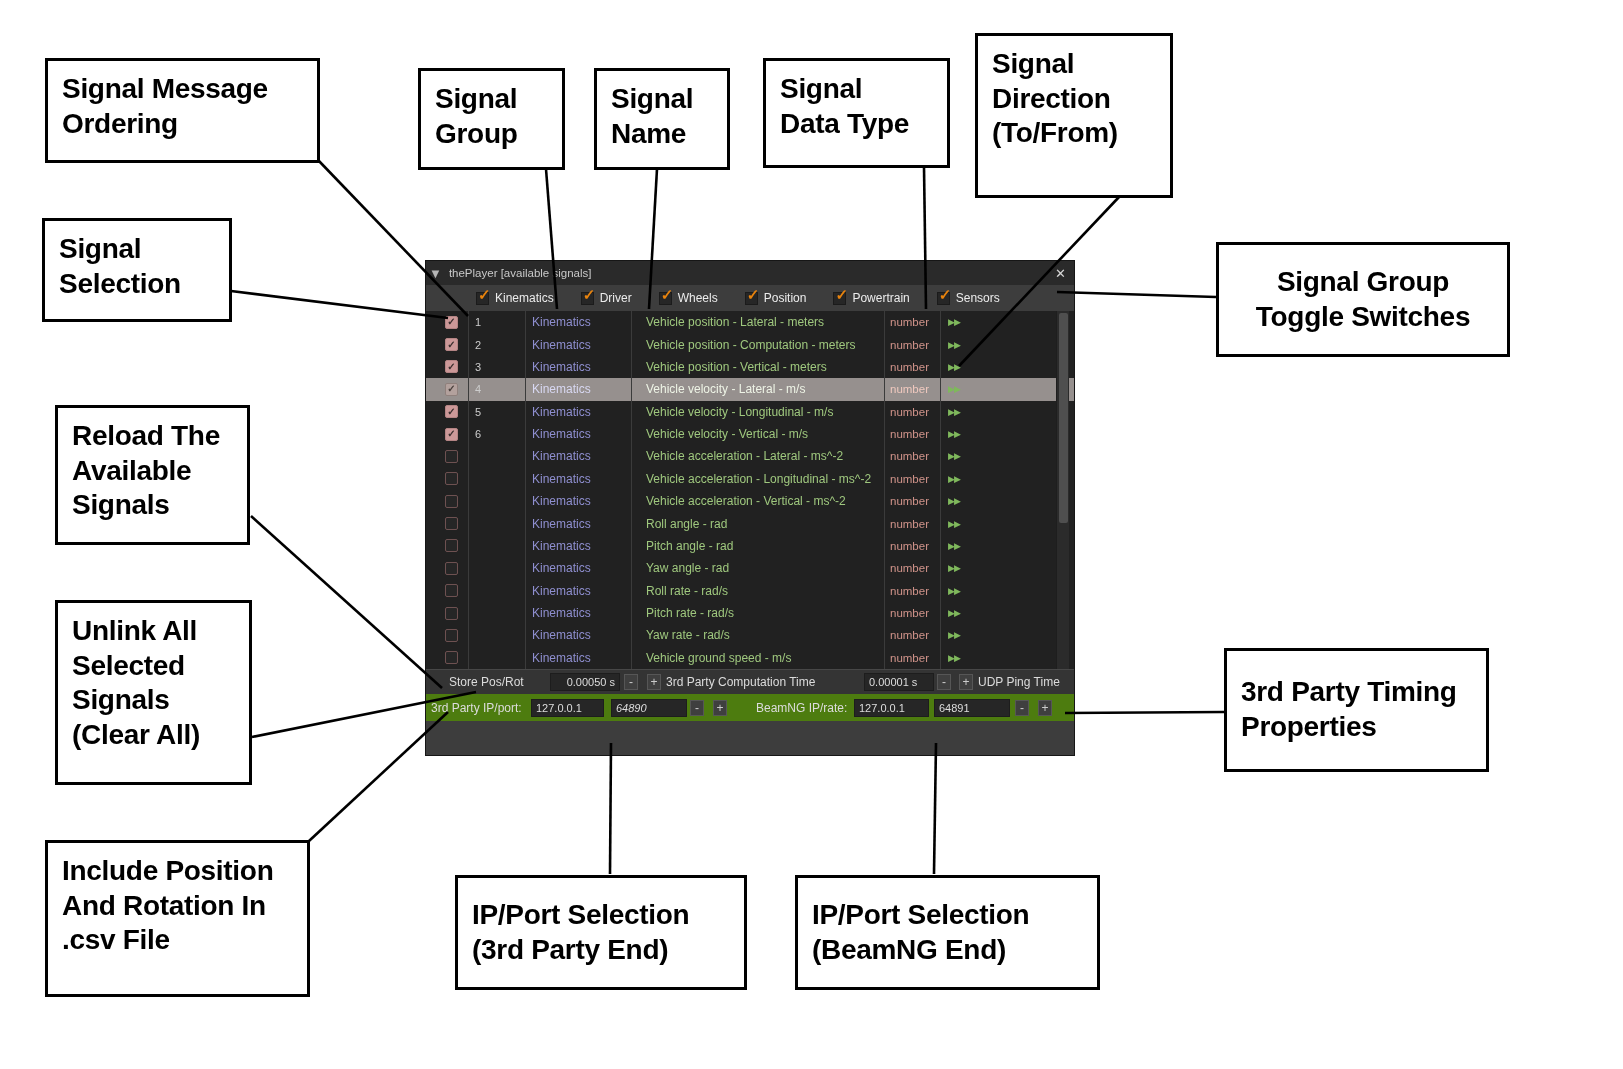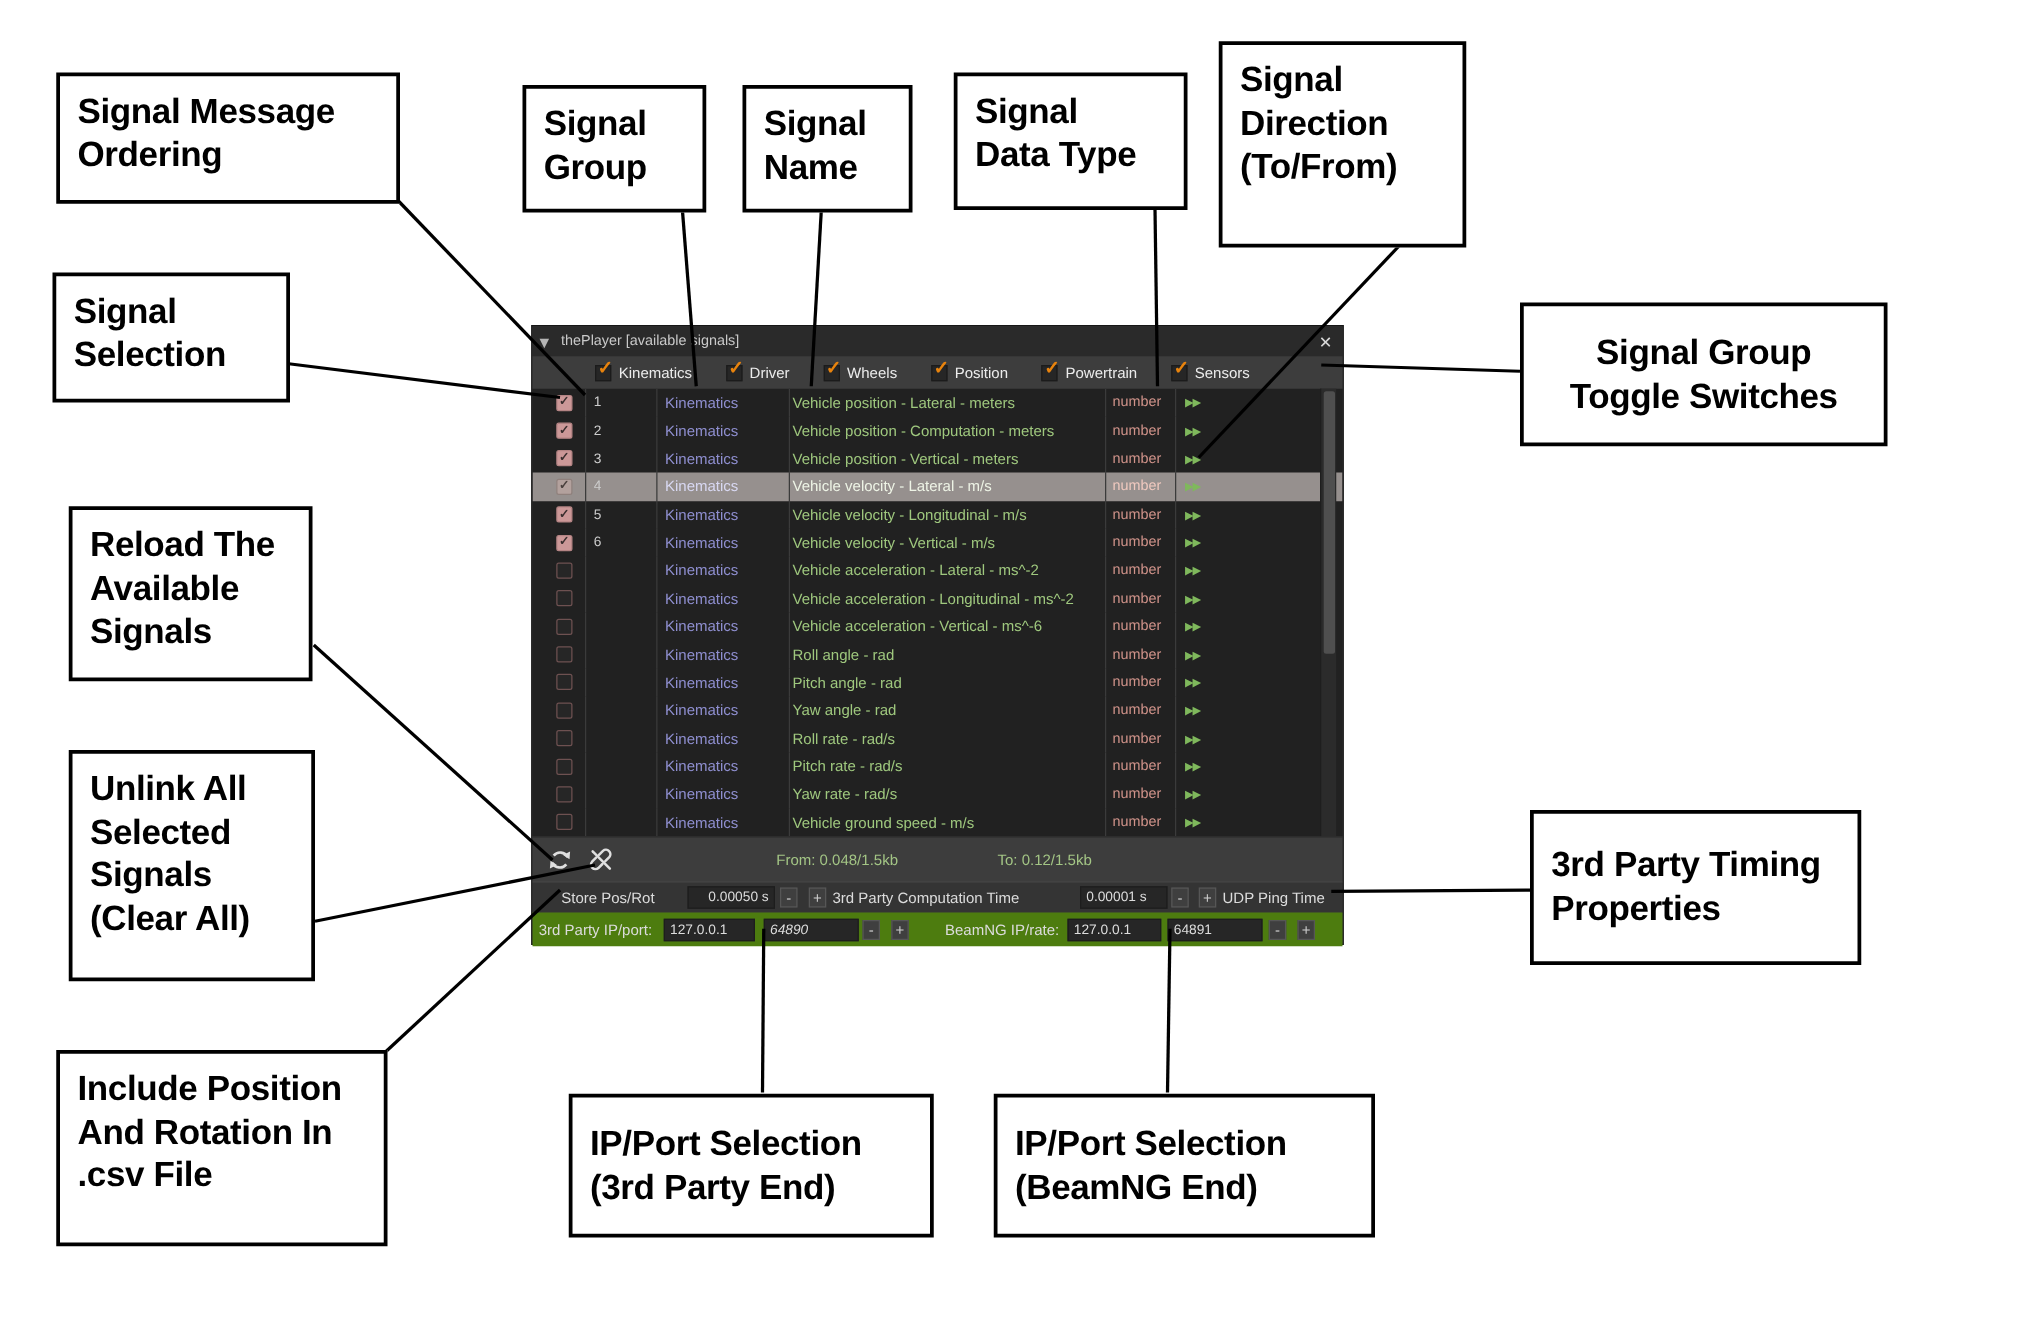--- a/index.html
+++ b/index.html
@@ -45,21 +45,21 @@
   .trow{height:22.375px;display:flex;align-items:stretch}
   .trow.selected{background:#96908e}
   .cell{display:flex;align-items:center}
   .c-check{width:42px}
   .cb{width:13px;height:13px;margin-left:19px;border-radius:2px;display:flex;align-items:center;justify-content:center;font-size:10px;font-weight:700;line-height:1}
   .cb.checked{background:#cc9898;border:1px solid #b48484;color:#3a2e2e}
   .cb.unchecked{background:#262626;border:1px solid #6e5151}
   .selected .cb.checked{background:#b3a19d;border-color:#8f807c;color:#4a403d}
   .c-order{width:57px;border-left:1px solid #3b3b3b;color:#cdcdcd;font-size:11px;padding-left:6px}
   .c-group{width:106px;border-left:1px solid #3b3b3b;color:#8f8fd0;padding-left:6px}
-  .c-name{width:253px;border-left:1px solid #3b3b3b;color:#9fc87e;padding-left:2px}
+  .c-name{width:253px;border-left:1px solid #3b3b3b;color:#9fc87e;padding-left:14px}
   .c-type{width:56px;border-left:1px solid #3b3b3b;color:#d0938a;font-size:11.5px;padding-left:5px}
   .c-dir{flex:1;border-left:1px solid #3b3b3b;color:#7fb85c;font-size:9px;letter-spacing:-1px;padding-left:7px}
   .selected .c-group{color:#d8d8f2}
   .selected .c-name{color:#eef4e6}
   .selected .c-type{color:#f0c9bf}
 
   .scrollbar{position:absolute;left:630px;top:50px;width:13px;height:358px;background:#2b2b2b;border-left:1px solid #1e1e1e;cursor:pointer}
   .thumb{position:absolute;left:2px;top:2px;width:9px;height:210px;background:#4f4f4f;border-radius:2px}
 
   .statusbar{height:36px;background:#3d3d3d;position:relative;border-top:1px solid #2a2a2a}
@@ -209,21 +209,21 @@
     <div class="cell c-name">Vehicle acceleration - Longitudinal - ms^-2</div>
     <div class="cell c-type">number</div>
     <div class="cell c-dir">▶▶</div>
   </div>
       <div class="trow">
     <div class="cell c-check">
           <span class="cb unchecked"></span>
         </div>
     <div class="cell c-order"></div>
     <div class="cell c-group">Kinematics</div>
-    <div class="cell c-name">Vehicle acceleration - Vertical - ms^-6</div>
+    <div class="cell c-name">Vehicle acceleration - Vertical - ms^-2</div>
     <div class="cell c-type">number</div>
     <div class="cell c-dir">▶▶</div>
   </div>
       <div class="trow">
     <div class="cell c-check">
           <span class="cb unchecked"></span>
         </div>
     <div class="cell c-order"></div>
     <div class="cell c-group">Kinematics</div>
     <div class="cell c-name">Roll angle - rad</div>
@@ -289,35 +289,20 @@
     <div class="cell c-name">Vehicle ground speed - m/s</div>
     <div class="cell c-type">number</div>
     <div class="cell c-dir">▶▶</div>
   </div>
     </div>
 
   <div class="scrollbar">
     <div class="thumb"></div>
   </div>
 
-  <div class="statusbar">
-    <svg class="icon-btn icon-reload" viewBox="0 0 24 24">
-      <path d="M6.5 8.2 A7.2 7.2 0 0 1 18.6 9.5" fill="none" stroke="#e0e0e0" stroke-width="2.3"></path>
-      <polygon points="20.8,4.5 20.3,11.3 14.6,7.6" fill="#e0e0e0"></polygon>
-      <path d="M17.5 15.8 A7.2 7.2 0 0 1 5.4 14.5" fill="none" stroke="#e0e0e0" stroke-width="2.3"></path>
-      <polygon points="3.2,19.5 3.7,12.7 9.4,16.4" fill="#e0e0e0"></polygon>
-    </svg>
-    <svg class="icon-btn icon-unlink" viewBox="0 0 24 24">
-      <path d="M10 7.5 L13.5 4 a3.9 3.9 0 0 1 5.5 5.5 L15.5 13" stroke="#e0e0e0" stroke-width="2.2" fill="none" stroke-linecap="round"></path>
-      <path d="M13 15.5 L9.5 19 a3.9 3.9 0 0 1 -5.5 -5.5 L7.5 10" stroke="#e0e0e0" stroke-width="2.2" fill="none" stroke-linecap="round"></path>
-      <line x1="4.5" y1="4.5" x2="19.5" y2="19.5" stroke="#e0e0e0" stroke-width="2.2" stroke-linecap="round"></line>
-    </svg>
-    <span class="status-from">From: 0.048/1.5kb</span>
-    <span class="status-to">To: 0.12/1.5kb</span>
-  </div>
 
   <div class="ctrl ctrl1">
     <span class="lab" style="left:23px">Store Pos/Rot</span>
     <input style="left: 124px; width: 70px; text-align: right;" readonly="" value="0.00050 s">
     <span class="spin" style="left:198px">-</span>
     <span class="spin" style="left:221px">+</span>
     <span class="lab" style="left:240px">3rd Party Computation Time</span>
     <input style="left: 438px; width: 70px;" readonly="" value="0.00001 s">
     <span class="spin" style="left:511px">-</span>
     <span class="spin" style="left:533px">+</span>

